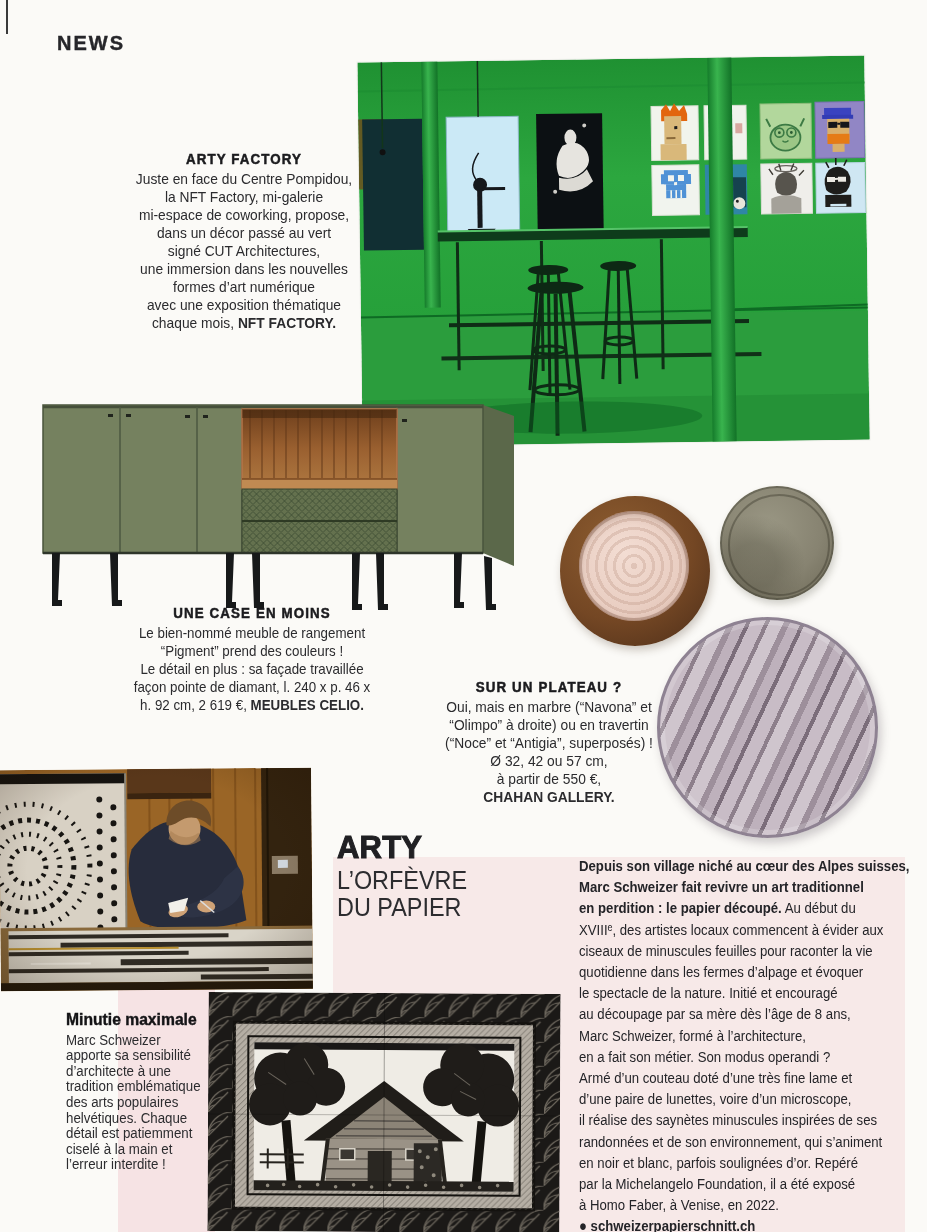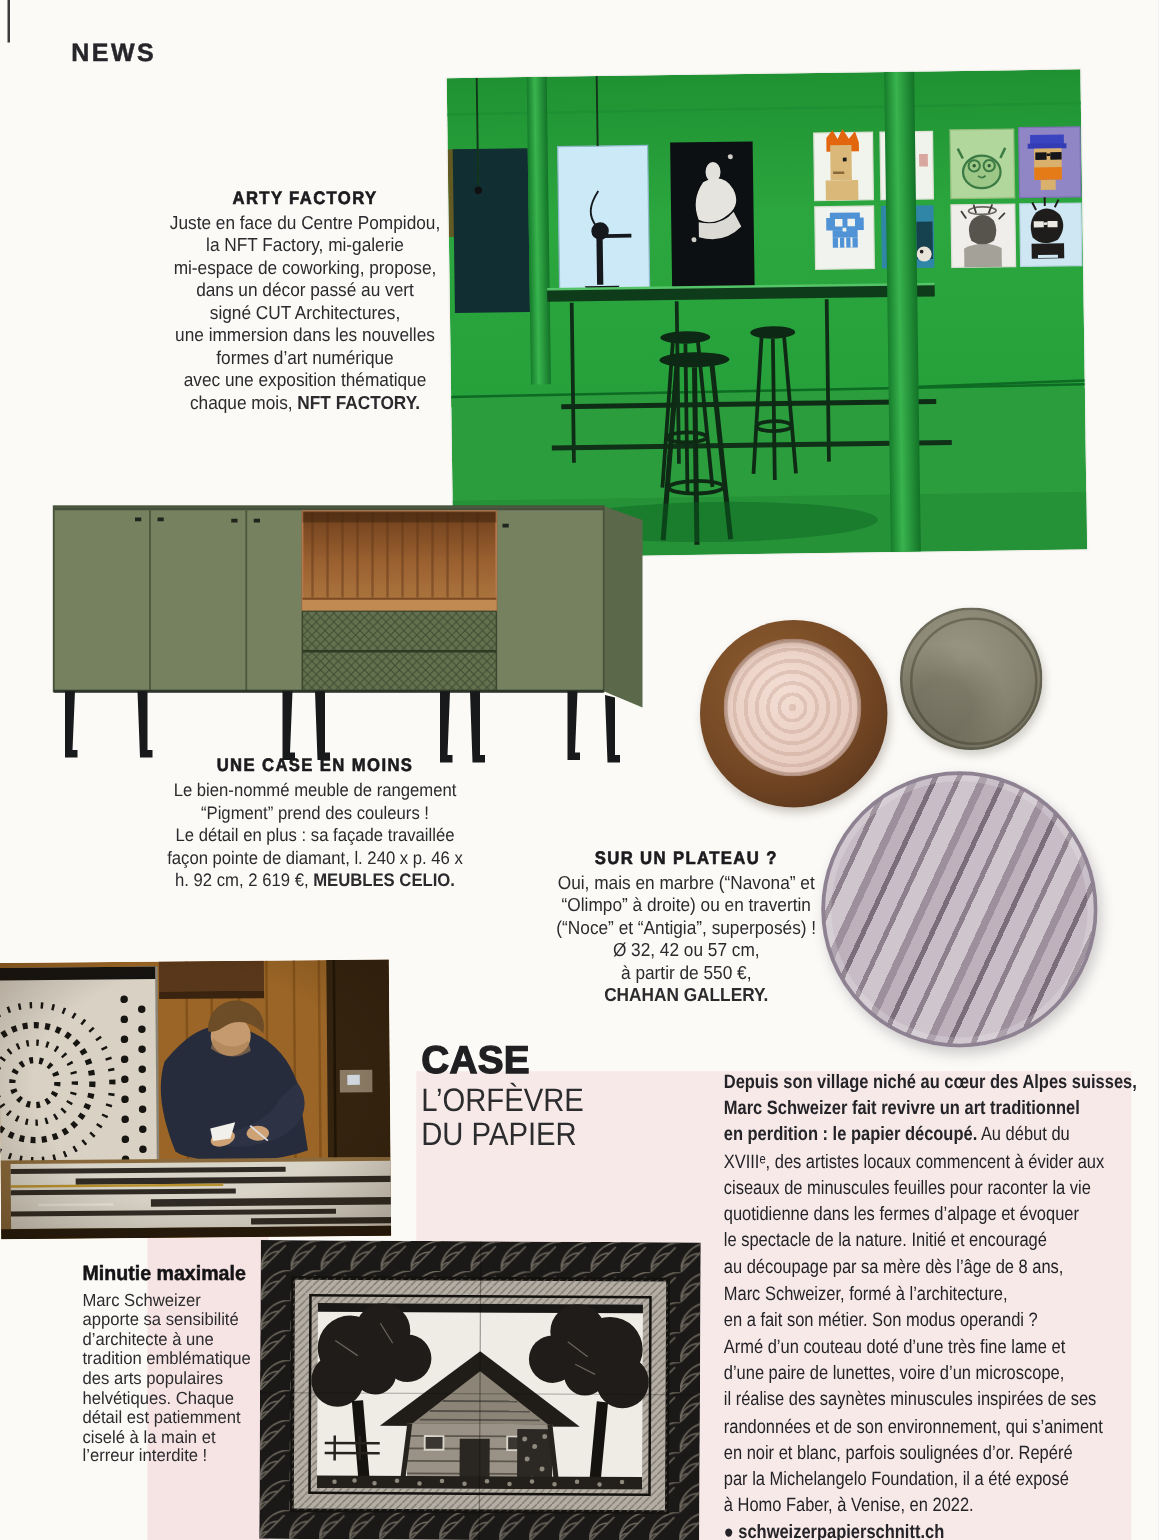--- a/index.html
+++ b/index.html
@@ -414,21 +414,21 @@
         </g>
         <rect x="8" y="178" width="170" height="2" fill="#b89030"></rect>
         <rect x="30" y="193" width="60" height="2" fill="#e8e4da"></rect>
         <rect x="0" y="213" width="312" height="8" fill="#241a0c"></rect>
       </g>
       <rect width="312" height="221" fill="url(#vig)"></rect>
     </svg>
   </div>
 
   <div class="abs" id="feature-heading">
-    <div class="mega">CASE</div>
+    <div class="mega">ARTY</div>
     <div class="sub">
       <div>L’ORFÈVRE</div>
       <div>DU PAPIER</div>
     </div>
   </div>
 
   <div class="abs" id="feature-body">
       <div class="ln"><span class="b">Depuis son village niché au cœur des Alpes suisses,</span></div>
       <div class="ln"><span class="b">Marc Schweizer fait revivre un art traditionnel</span></div>
       <div class="ln"><span class="b">en perdition : le papier découpé.</span><span> Au début du</span></div>

